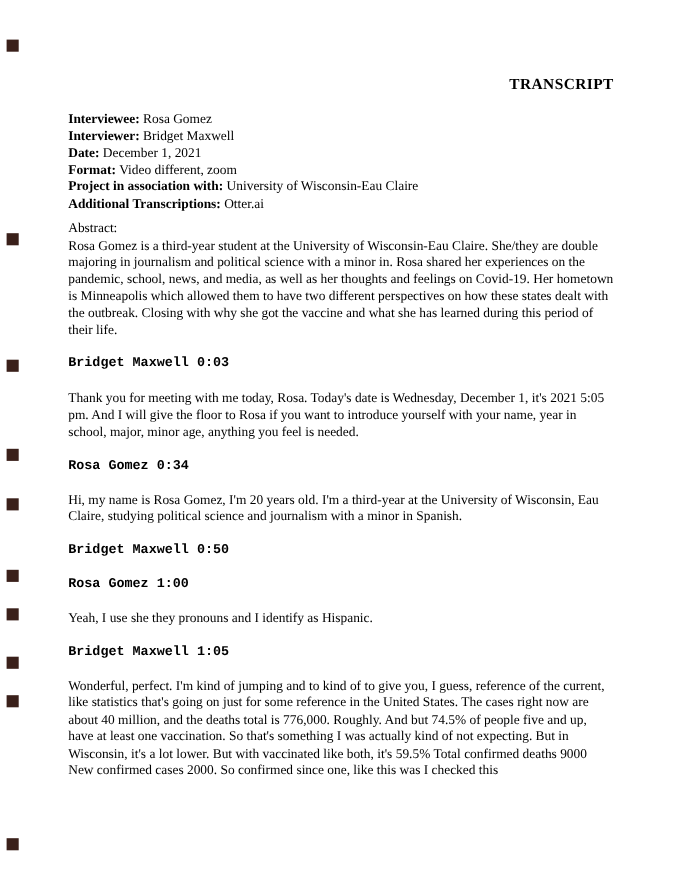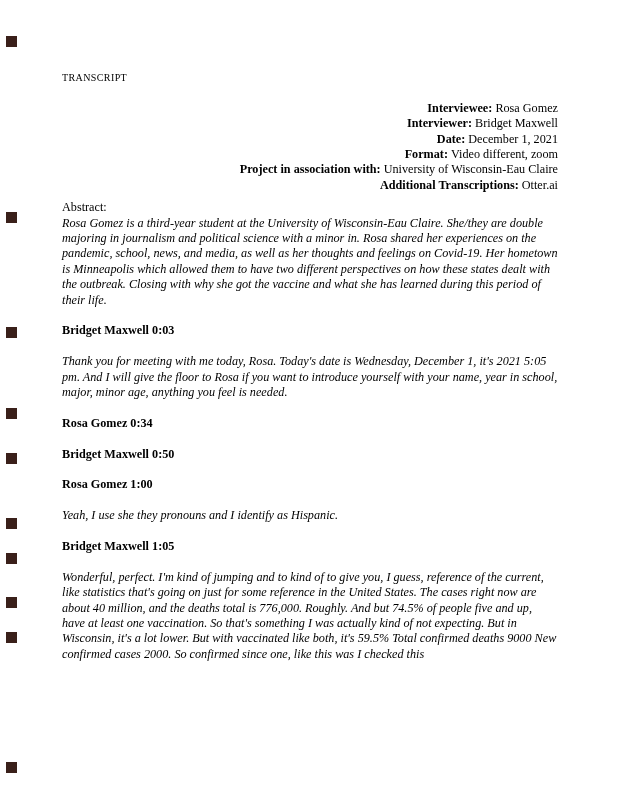--- a/index.html
+++ b/index.html
@@ -11,39 +11,40 @@
   }
   .content {
     position: absolute;
     left: 62px; top: 70px;
     width: 496px;
     font-size: 12.2px;
     line-height: 15.4px;
     text-align: left;
   }
   .doc-title {
-    text-align: left;
-    font-weight: normal;
+    text-align: right;
+    font-weight: bold;
     letter-spacing: 0.4px;
     margin: 0 0 15.4px 0;
-    font-size: 10px;
+    font-size: 14px;
   }
-  .meta-block { margin: 0; text-align: right; }
+  .meta-block { margin: 0; }
   .meta-row { margin: 0; }
   .meta-row b { margin-right: 0.25em; }
   .abstract-heading {
     font-weight: normal;
     font-size: inherit;
     margin: 7px 0 0 0;
   }
-  .para { margin: 0 0 15.4px 0; font-style: italic; }
+  .para { margin: 0 0 15.4px 0; }
   .speaker-heading {
     font-weight: bold;
     font-size: inherit;
     margin: 15.4px 0 15.4px 0;
+    font-family: Liberation Mono, monospace;
   }
   .margin-marker { position: absolute; }
 </style>
 </head>
 <body>
 
 <div class="content">
 
   <div class="doc-title">TRANSCRIPT</div>
 
@@ -56,20 +57,21 @@
     <div class="meta-row"><b>Additional Transcriptions:</b><span>Otter.ai</span></div>
   </div>
 
   <div class="abstract-heading">Abstract:</div>
   <p class="para">Rosa Gomez is a third-year student at the University of Wisconsin-Eau Claire. She/they are double majoring in journalism and political science with a minor in. Rosa shared her experiences on the pandemic, school, news, and media, as well as her thoughts and feelings on Covid-19. Her hometown is Minneapolis which allowed them to have two different perspectives on how these states dealt with the outbreak. Closing with why she got the vaccine and what she has learned during this period of their life.</p>
 
   <div class="speaker-heading">Bridget Maxwell 0:03</div>
   <p class="para">Thank you for meeting with me today, Rosa. Today's date is Wednesday, December 1, it's 2021 5:05 pm. And I will give the floor to Rosa if you want to introduce yourself with your name, year in school, major, minor age, anything you feel is needed.</p>
 
   <div class="speaker-heading">Rosa Gomez 0:34</div>
+  <p class="para">Hi, my name is Rosa Gomez, I'm 20 years old. I'm a third-year at the University of Wisconsin, Eau Claire, studying political science and journalism with a minor in Spanish.</p>
 
   <div class="speaker-heading">Bridget Maxwell 0:50</div>
 
   <div class="speaker-heading">Rosa Gomez 1:00</div>
   <p class="para">Yeah, I use she they pronouns and I identify as Hispanic.</p>
 
   <div class="speaker-heading">Bridget Maxwell 1:05</div>
   <p class="para">Wonderful, perfect. I'm kind of jumping and to kind of to give you, I guess, reference of the current, like statistics that's going on just for some reference in the United States. The cases right now are about 40 million, and the deaths total is 776,000. Roughly. And but 74.5% of people five and up, have at least one vaccination. So that's something I was actually kind of not expecting. But in Wisconsin, it's a lot lower. But with vaccinated like both, it's 59.5% Total confirmed deaths 9000 New confirmed cases 2000. So confirmed since one, like this was I checked this</p>
 
 </div>

